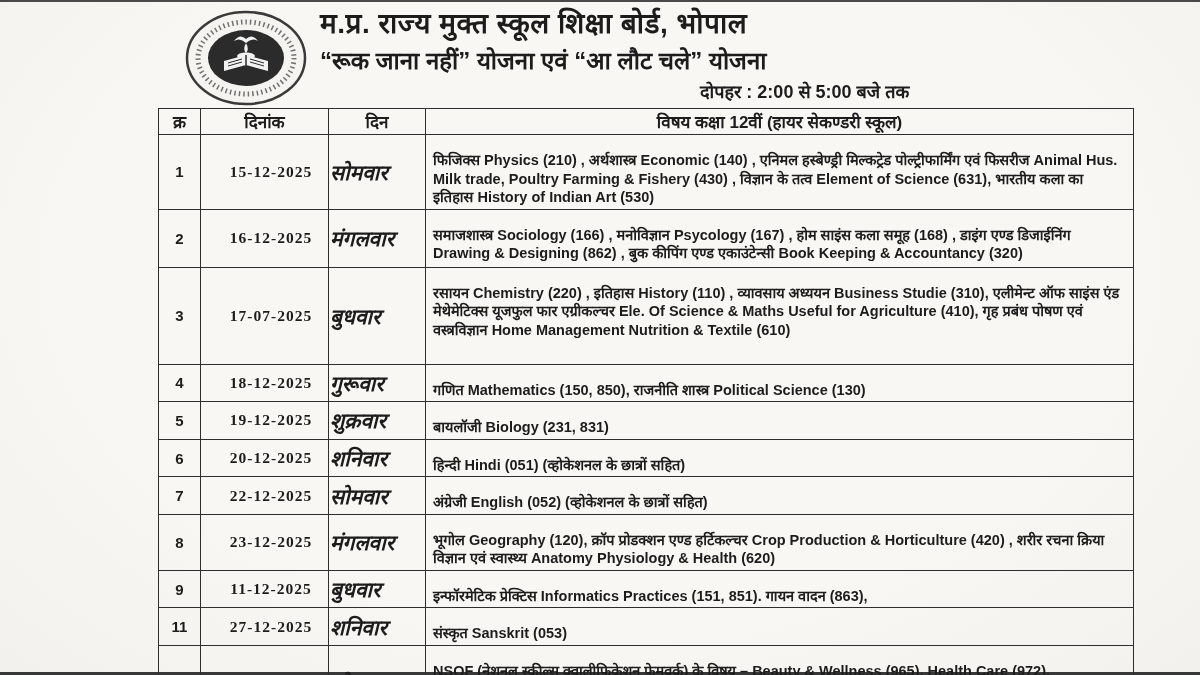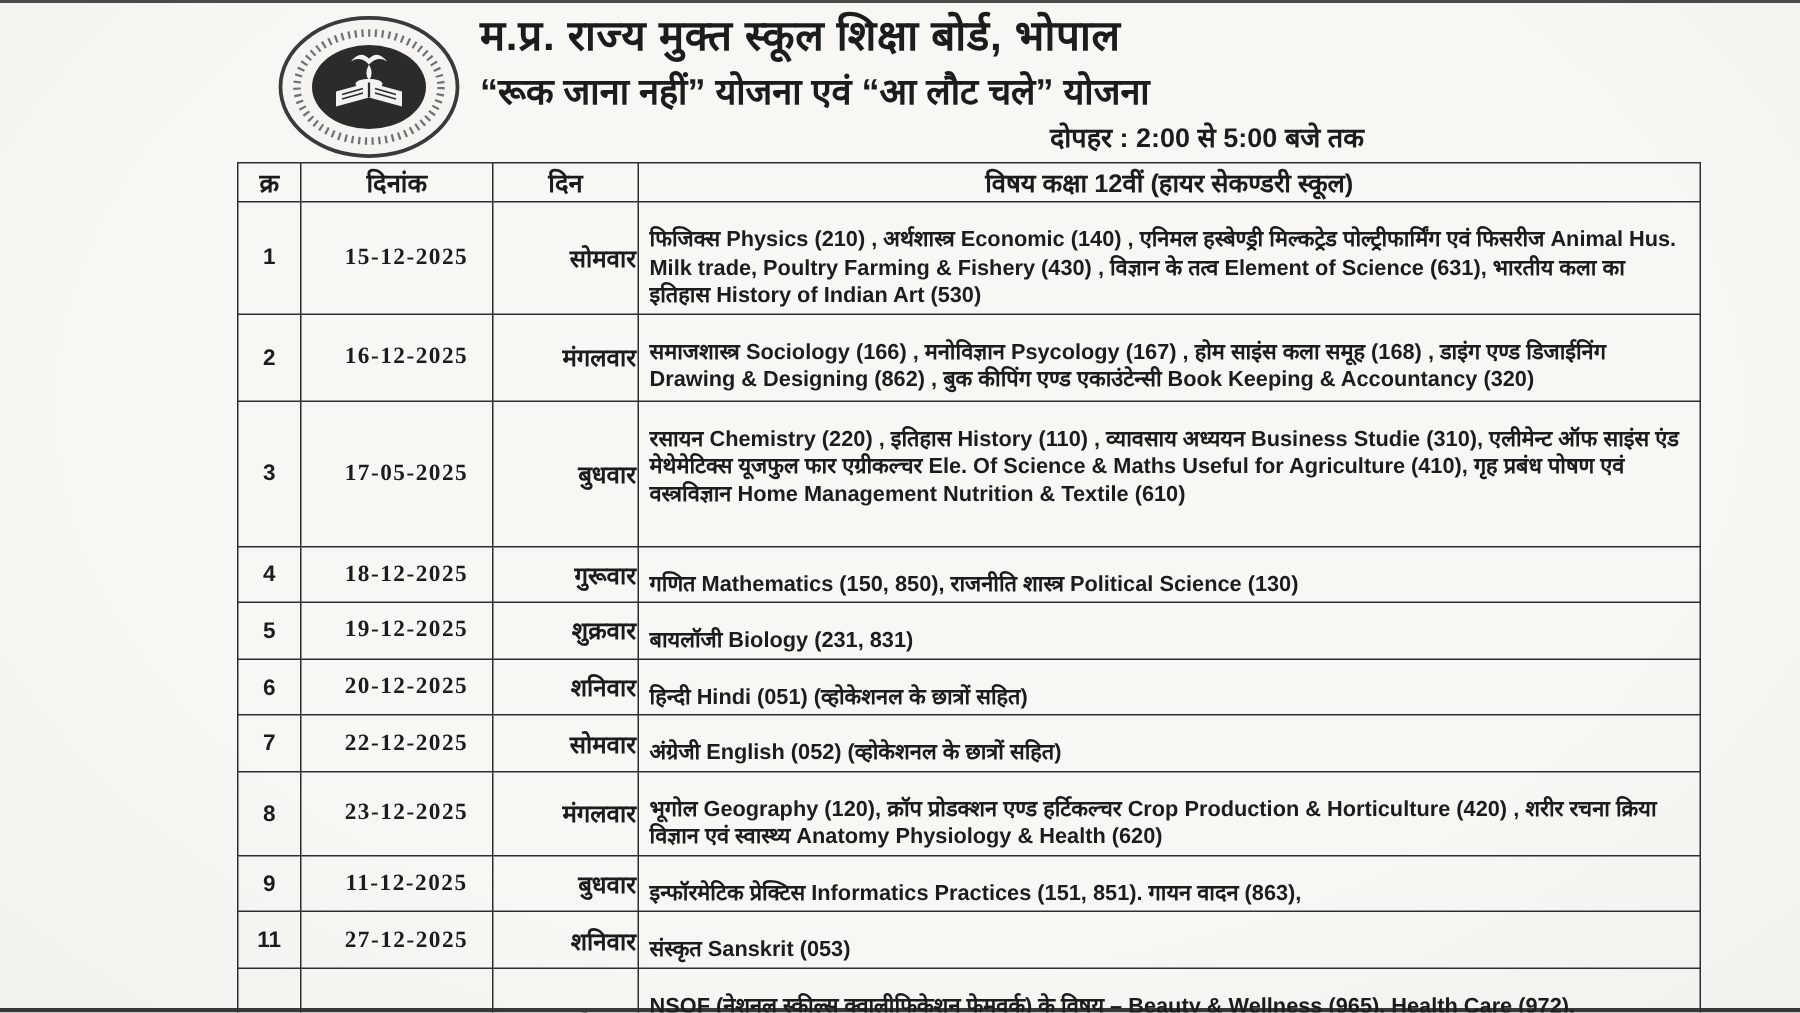--- a/index.html
+++ b/index.html
@@ -21,21 +21,21 @@
     font-size:18px;font-weight:bold;}
   table.tt{
     position:absolute;left:158px;top:108px;width:976px;
     border-collapse:collapse;table-layout:fixed;
   }
   .tt th,.tt td{border:1.5px solid #2e2e2e;overflow:hidden;}
   .tt th{font-size:17px;font-weight:bold;padding:1px 2px;text-align:center;vertical-align:middle;}
   td.sn{font-size:15px;font-weight:bold;text-align:center;vertical-align:middle;}
   td.date{font-family:"Liberation Serif","DejaVu Serif",serif;font-size:15.5px;font-weight:bold;
     text-align:center;vertical-align:middle;letter-spacing:1px;padding-left:14px;}
-  td.day{font-size:16px;font-weight:bold;text-align:right;vertical-align:middle;}
+  td.day{font-size:21px;font-weight:bold;text-align:left;vertical-align:middle;font-style:italic;}
   td.subj{font-size:14.5px;font-weight:bold;text-align:left;vertical-align:top;
     padding:16px 7px 2px 7px;line-height:1.28;}
   tr.hd{height:25px}
   tr.r1{height:74px} tr.r2{height:58px} tr.r3{height:97px} tr.r4{height:26px}
   tr.r5{height:24px} tr.r6{height:34px} tr.r7{height:31px} tr.r8{height:53px}
   tr.r9{height:29px} tr.r10{height:30px} tr.r11{height:23px} tr.r12{height:64px}
 </style>
 </head>
 <body>
 
@@ -85,21 +85,21 @@
       <td class="subj">फिजिक्स Physics (210) , अर्थशास्त्र Economic (140) , एनिमल हस्बेण्ड्री मिल्कट्रेड पोल्ट्रीफार्मिंग एवं फिसरीज Animal Hus. Milk trade, Poultry Farming &amp; Fishery (430) , विज्ञान के तत्व Element of Science (631), भारतीय कला का इतिहास History of Indian Art (530)</td>
     </tr>
     <tr class="r2">
       <td class="sn">2</td>
       <td class="date">16-12-2025</td>
       <td class="day">मंगलवार</td>
       <td class="subj">समाजशास्त्र Sociology (166) ,   मनोविज्ञान Psycology (167) ,  होम साइंस कला समूह (168) ,  डाइंग एण्ड डिजाईनिंग Drawing &amp; Designing (862) ,    बुक कीपिंग एण्ड एकाउंटेन्सी Book Keeping &amp;  Accountancy (320)</td>
     </tr>
     <tr class="r3">
       <td class="sn">3</td>
-      <td class="date">17-05-2025</td>
+      <td class="date">17-07-2025</td>
       <td class="day">बुधवार</td>
       <td class="subj">रसायन Chemistry (220) ,   इतिहास History (110) ,  व्यावसाय अध्ययन Business Studie (310),    एलीमेन्ट ऑफ साइंस एंड मेथेमेटिक्स यूजफुल फार एग्रीकल्चर Ele. Of Science &amp; Maths Useful for  Agriculture (410),    गृह प्रबंध पोषण एवं वस्त्रविज्ञान Home Management Nutrition &amp; Textile (610)</td>
     </tr>
     <tr class="r4">
       <td class="sn">4</td>
       <td class="date">18-12-2025</td>
       <td class="day">गुरूवार</td>
       <td class="subj">गणित Mathematics (150, 850), राजनीति शास्त्र Political Science (130)</td>
     </tr>
     <tr class="r5">

